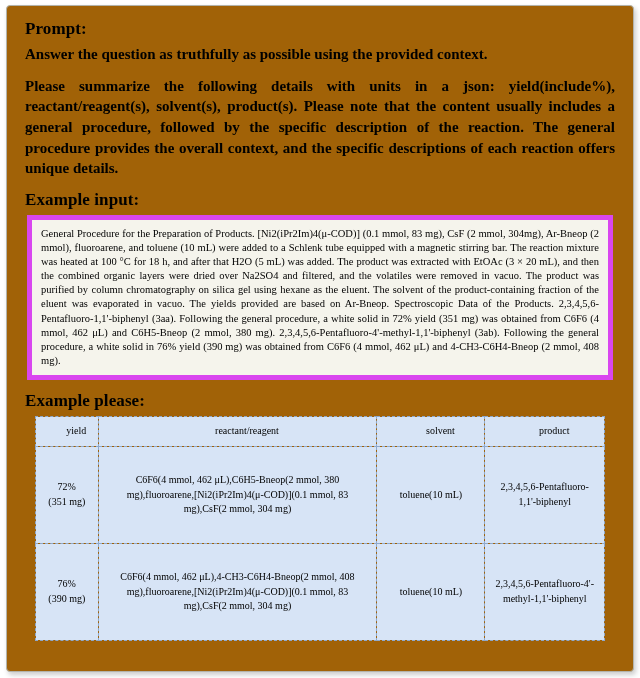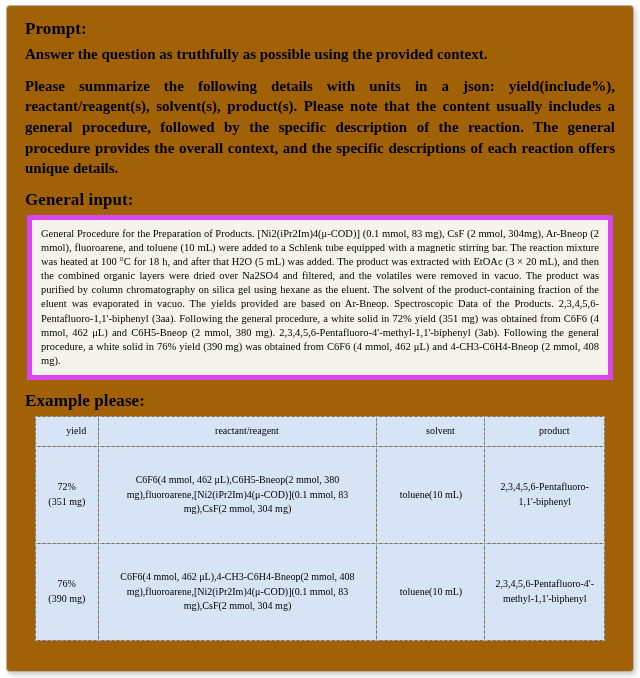--- a/index.html
+++ b/index.html
@@ -74,21 +74,21 @@
 </head>
 <body>
 
 <div class="card">
 
   <h1 class="heading">Prompt:</h1>
 
   <p class="body-bold">Answer the question as truthfully as possible using the provided context.</p>
   <p class="body-bold">Please summarize the following details with units in a json: yield(include%), reactant/reagent(s), solvent(s), product(s). Please note that the content usually includes a general procedure, followed by the specific description of the reaction. The general procedure provides the overall context, and the specific descriptions of each reaction offers unique details.</p>
 
-  <h1 class="heading spaced">General input:</h1>
+  <h1 class="heading spaced">Example input:</h1>
 
   <div class="input-box">
     <p class="input-text">General Procedure for the Preparation of Products. [Ni2(iPr2Im)4(μ-COD)] (0.1 mmol, 83 mg), CsF (2 mmol, 304mg), Ar-Bneop (2 mmol), fluoroarene, and toluene (10 mL) were added to a Schlenk tube equipped with a magnetic stirring bar. The reaction mixture was heated at 100 °C for 18 h, and after that H2O (5 mL) was added. The product was extracted with EtOAc (3 × 20 mL), and then the combined organic layers were dried over Na2SO4 and filtered, and the volatiles were removed in vacuo. The product was purified by column chromatography on silica gel using hexane as the eluent. The solvent of the product-containing fraction of the eluent was evaporated in vacuo. The yields provided are based on Ar-Bneop. Spectroscopic Data of the Products. 2,3,4,5,6-Pentafluoro-1,1'-biphenyl (3aa). Following the general procedure, a white solid in 72% yield (351 mg) was obtained from C6F6 (4 mmol, 462 μL) and C6H5-Bneop (2 mmol, 380 mg). 2,3,4,5,6-Pentafluoro-4'-methyl-1,1'-biphenyl (3ab). Following the general procedure, a white solid in 76% yield (390 mg) was obtained from C6F6 (4 mmol, 462 μL) and 4-CH3-C6H4-Bneop (2 mmol, 408 mg).</p>
   </div>
 
   <h1 class="heading">Example please:</h1>
 
   <table class="output-table">
     <thead>
       <tr>

